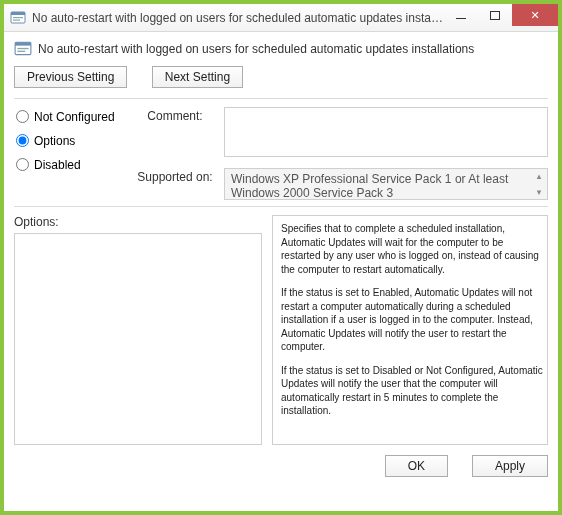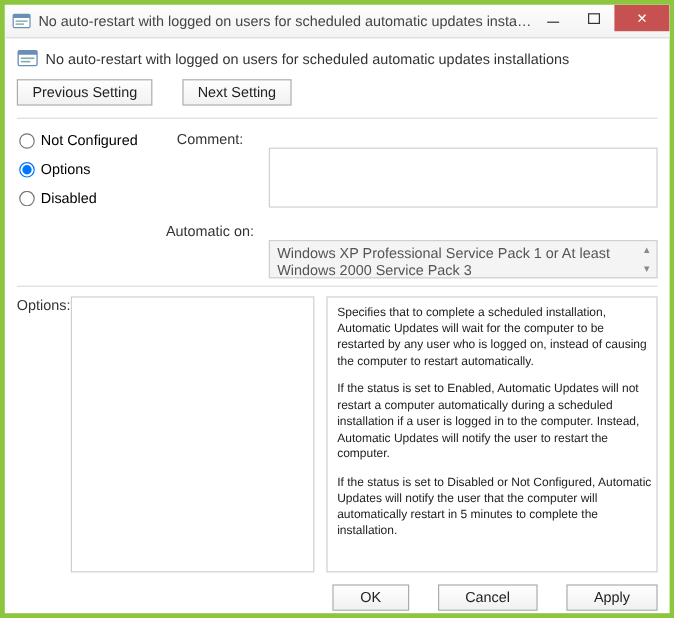--- a/index.html
+++ b/index.html
@@ -51,25 +51,25 @@
     border: 1px solid #acacac;
     padding: 3px 12px;
     font: inherit;
     color:#222;
     margin-right: 21px;
     cursor: pointer;
   }
 
   .config-row { display:flex; margin-bottom:6px; }
   .radio-col { width: 120px; }
-  .radio-item { display:flex; align-items:center; margin: 3px 0 10px 0; }
+  .radio-item { display:flex; align-items:flex-start; margin: 3px 0 10px 0; }
   .radio-item input { margin: 0 5px 0 2px; }
 
   .labelcell { width:90px; text-align:center; padding-right:8px; padding-top:2px; color:#333; }
-  .field-col { flex:1; position:relative;margin-top:16px; }
+  .field-col { flex:1; position:relative; }
 
   .comment-box {
     width:100%; height:50px;
     border:1px solid #cfcfcf;
     background:#fff;
     padding:4px 16px 4px 4px;
     font:inherit; resize:none;
     overflow-y:scroll;
   }
   .supported-box {
@@ -84,21 +84,21 @@
   .scroll-arrow {
     position:absolute; right:1px; width:16px; height:14px;
     display:flex; align-items:center; justify-content:center;
     color:#888; font-size:9px;
     pointer-events:none;
   }
 
   .divider { border-top:1px solid #dcdcdc; margin: 6px 0 8px 0; }
 
   .panels-row { display:flex; gap:10px; }
-  .panel-col { display:flex; flex-direction:row; }
+  .panel-col { display:flex; flex-direction:column; }
   .panel-col.left { width: 248px; }
   .panel-col.right { flex:1; }
   .panel-label { margin-bottom:4px; color:#333; }
   .options-box {
     flex:1; height:230px;
     border:1px solid #cfcfcf;
     background:#fff;
   }
   .help-box {
     height:230px;
@@ -186,21 +186,21 @@
     </div>
 
     <div style="flex:1">
       <div style="display:flex; margin-bottom:8px;">
         <div class="labelcell">Comment:</div>
         <div class="field-col">
           <textarea class="comment-box" style=""></textarea>
         </div>
       </div>
       <div style="display:flex;">
-        <div class="labelcell">Automatic on:</div>
+        <div class="labelcell">Supported on:</div>
         <div class="field-col">
           <div class="supported-box">Windows XP Professional Service Pack 1 or At least Windows 2000 Service Pack 3</div>
           <div class="scroll-arrow" style="top:1px">▴</div>
           <div class="scroll-arrow" style="bottom:1px">▾</div>
         </div>
       </div>
     </div>
   </div>
 
   <div class="divider"></div>
@@ -215,17 +215,16 @@
         <p>Specifies that to complete a scheduled installation, Automatic Updates will wait for the computer to be restarted by any user who is logged on, instead of causing the computer to restart automatically.</p>
         <p>If the status is set to Enabled, Automatic Updates will not restart a computer automatically during a scheduled installation if a user is logged in to the computer. Instead, Automatic Updates will notify the user to restart the computer.</p>
         <p>If the status is set to Disabled or Not Configured, Automatic Updates will notify the user that the computer will automatically restart in 5 minutes to complete the installation.</p>
 
       </div>
     </div>
   </div>
 
   <div class="footer">
     <button class="btn">OK</button>
-    <button class="btn">Cancel</button>
     <button class="btn">Apply</button>
   </div>
 
 </div>
 
 </body></html>

